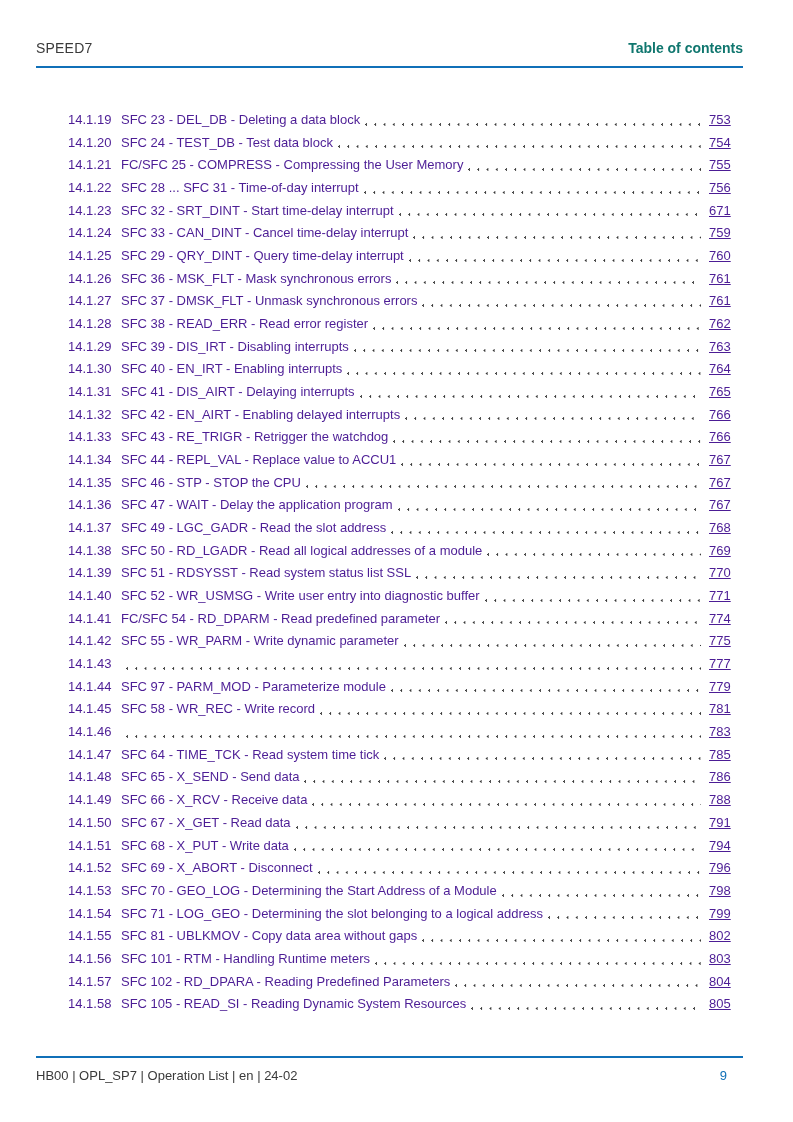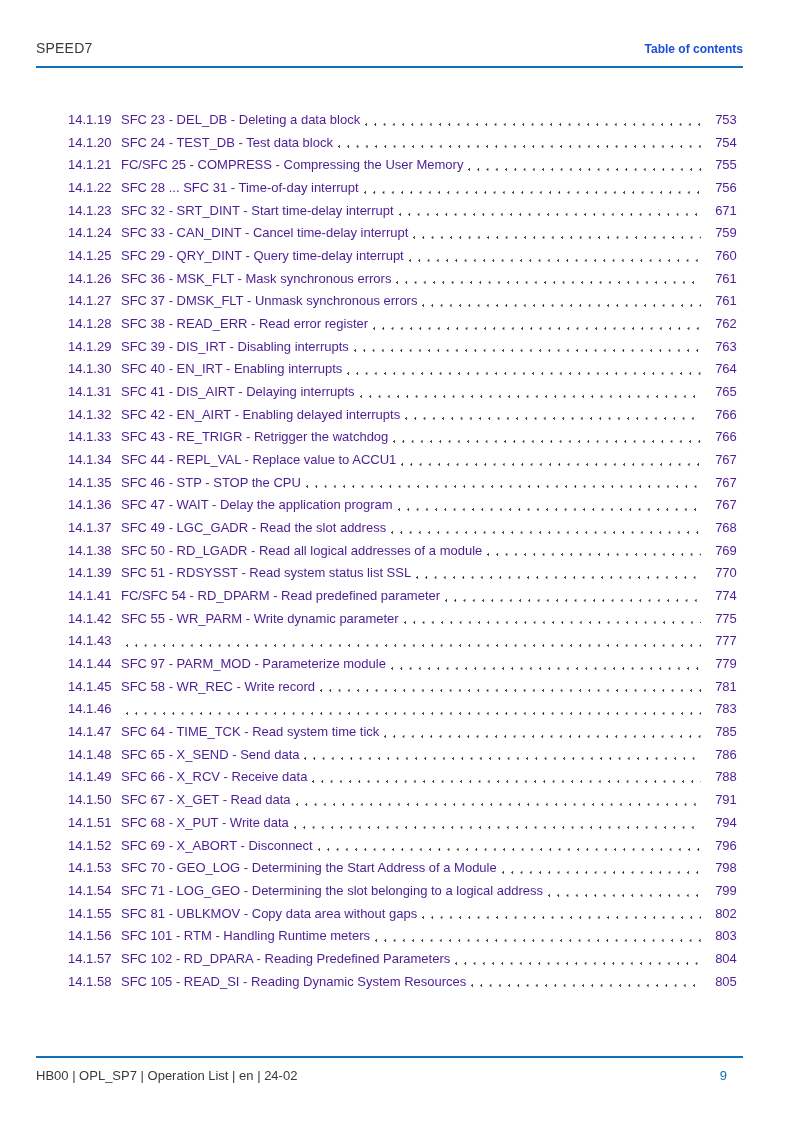--- a/index.html
+++ b/index.html
@@ -22,23 +22,23 @@
     display: flex;
     justify-content: space-between;
     align-items: baseline;
   }
   .header-left {
     font-size: 14px;
     color: #3a3a3a;
     letter-spacing: 0.2px;
   }
   .header-right {
-    font-size: 12px;
+    font-size: 14px;
     font-weight: bold;
-    color: #1d4ed8;
+    color: #0f766e;
   }
   .header-rule {
     position: absolute;
     left: 36px;
     right: 36px;
     top: 66px;
     height: 2px;
     background: #1070b8;
   }
 
@@ -72,22 +72,23 @@
     margin-left: 3px;
     margin-right: 8px;
     background-image: radial-gradient(circle 1.1px at 1.2px 1.5px, #3a3a3a 98%, rgba(0,0,0,0) 100%);
     background-size: 9.25px 3px;
     background-repeat: repeat-x;
     background-position: left 2px bottom 6px;
   }
   .pageno {
     flex: 0 0 34px;
     width: 34px;
-    text-align: center;
+    text-align: left;
     white-space: nowrap;
+    text-decoration: underline;
   }
 
   .footer-rule {
     position: absolute;
     left: 36px;
     right: 36px;
     top: 1056px;
     height: 2px;
     background: #1070b8;
   }
@@ -236,20 +237,26 @@
       <span class="leader"></span>
       <span class="pageno">769</span>
     </div>
       <div class="toc-row">
       <span class="num">14.1.39</span>
       <span class="title">SFC 51 - RDSYSST - Read system status list SSL</span>
       <span class="leader"></span>
       <span class="pageno">770</span>
     </div>
       <div class="toc-row">
+      <span class="num">14.1.40</span>
+      <span class="title">SFC 52 - WR_USMSG - Write user entry into diagnostic buffer</span>
+      <span class="leader"></span>
+      <span class="pageno">771</span>
+    </div>
+      <div class="toc-row">
       <span class="num">14.1.41</span>
       <span class="title">FC/SFC 54 - RD_DPARM - Read predefined parameter</span>
       <span class="leader"></span>
       <span class="pageno">774</span>
     </div>
       <div class="toc-row">
       <span class="num">14.1.42</span>
       <span class="title">SFC 55 - WR_PARM - Write dynamic parameter</span>
       <span class="leader"></span>
       <span class="pageno">775</span>

